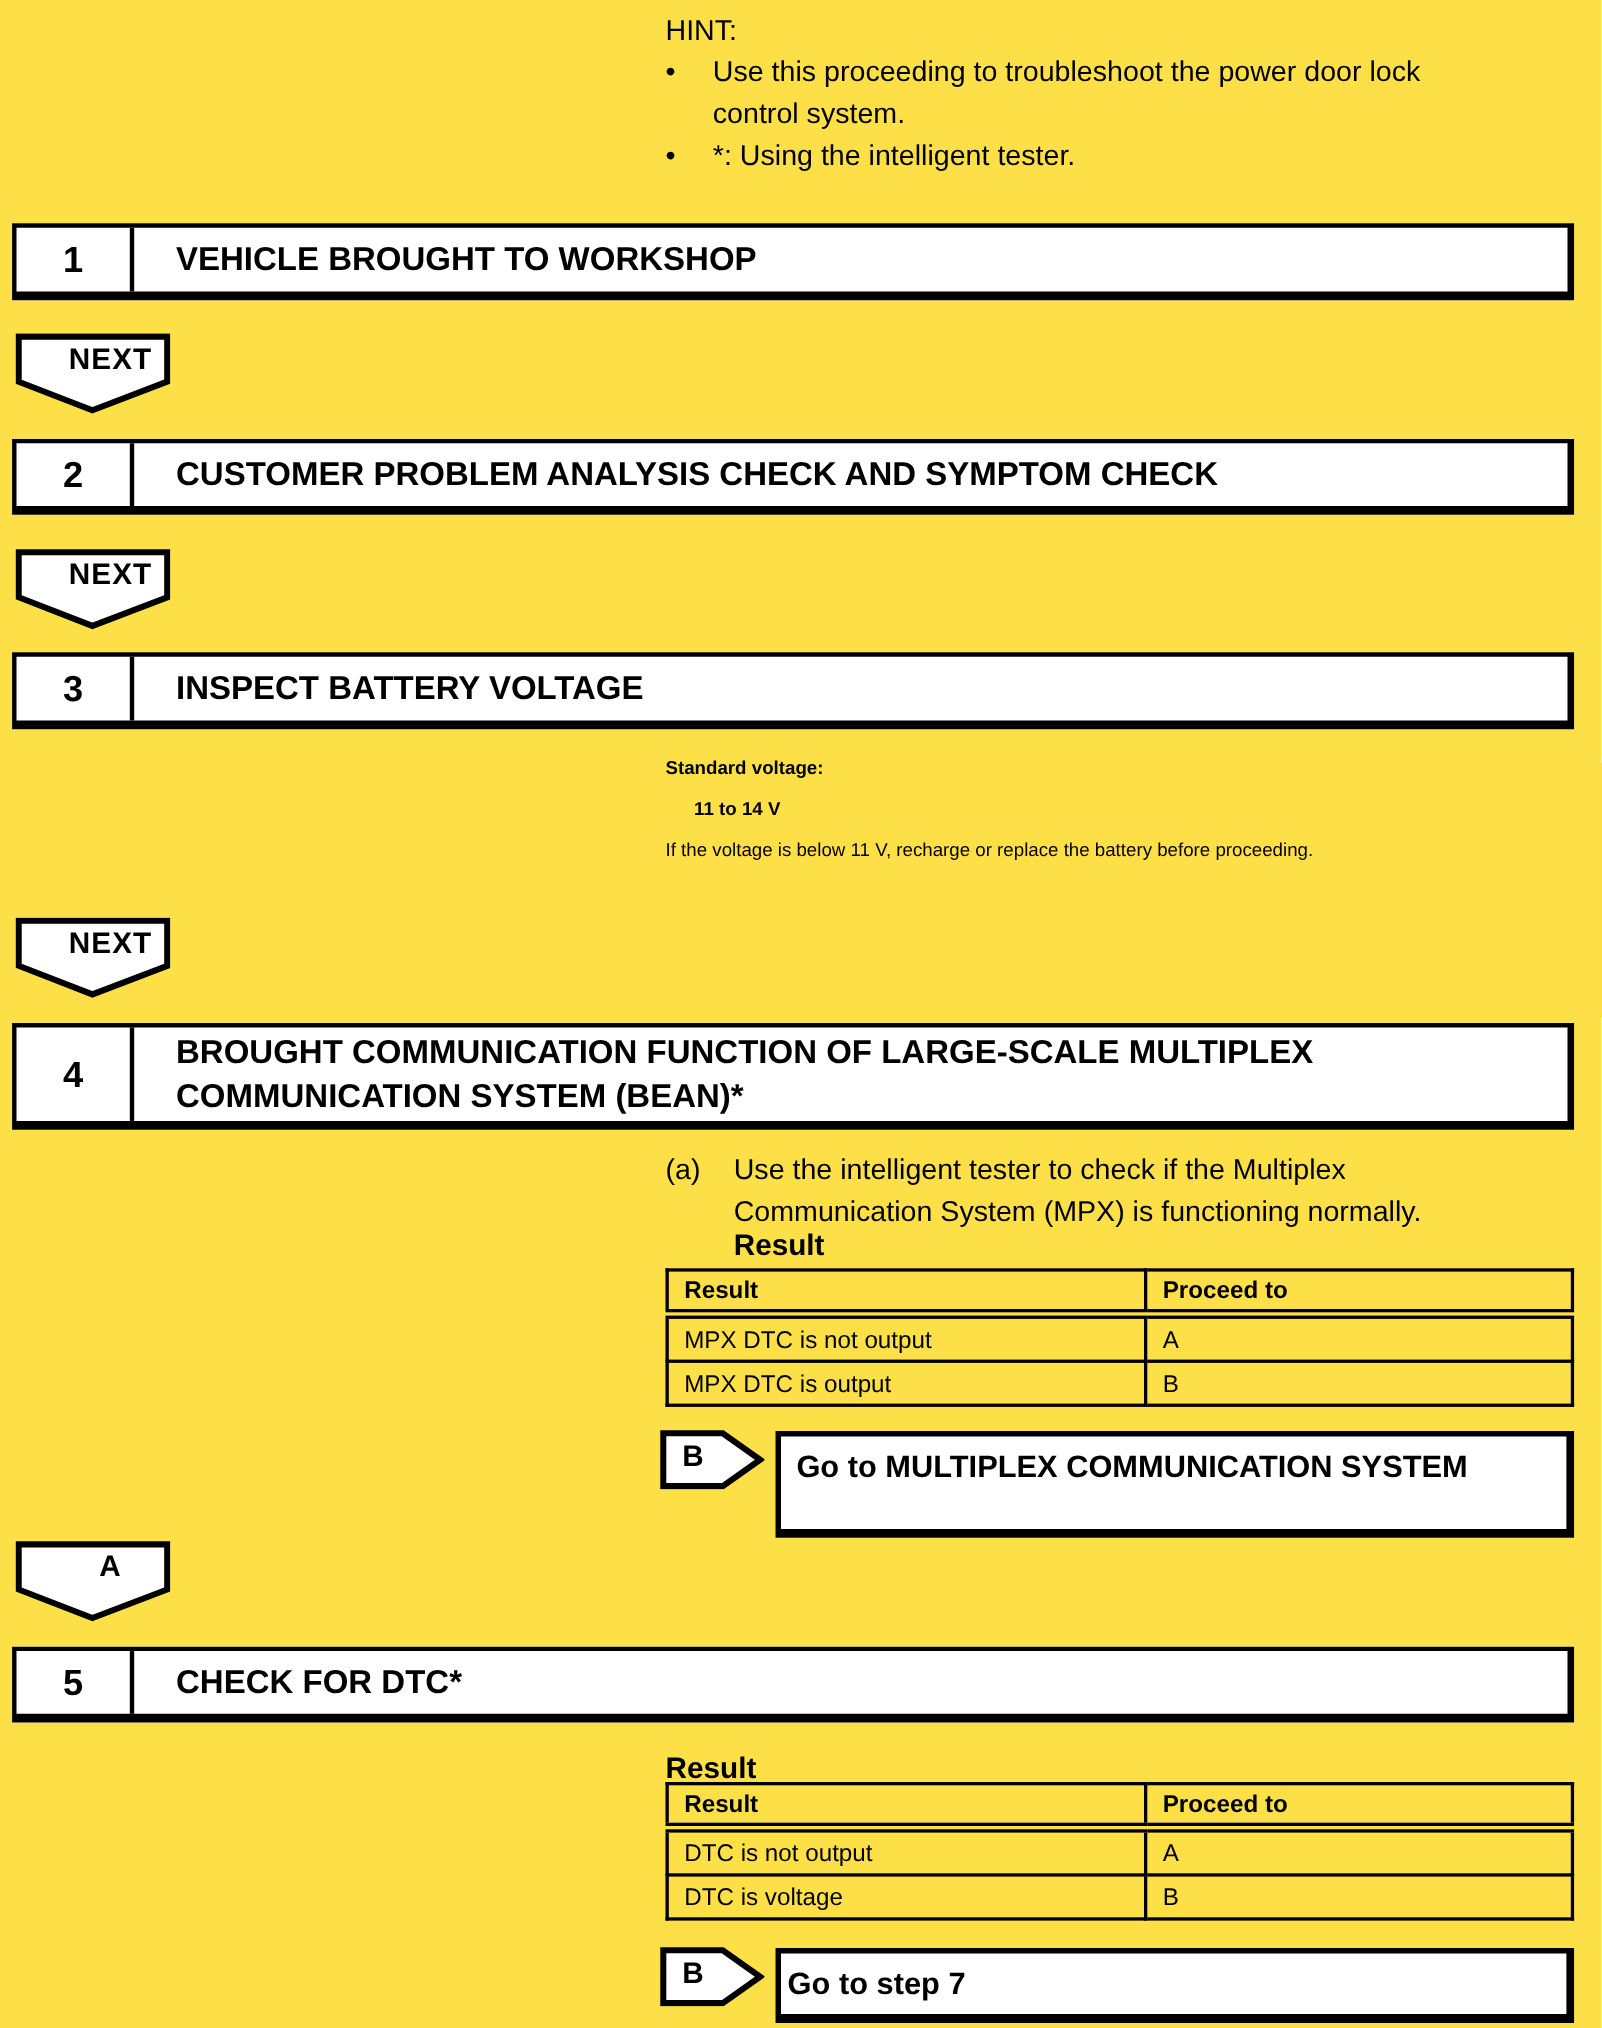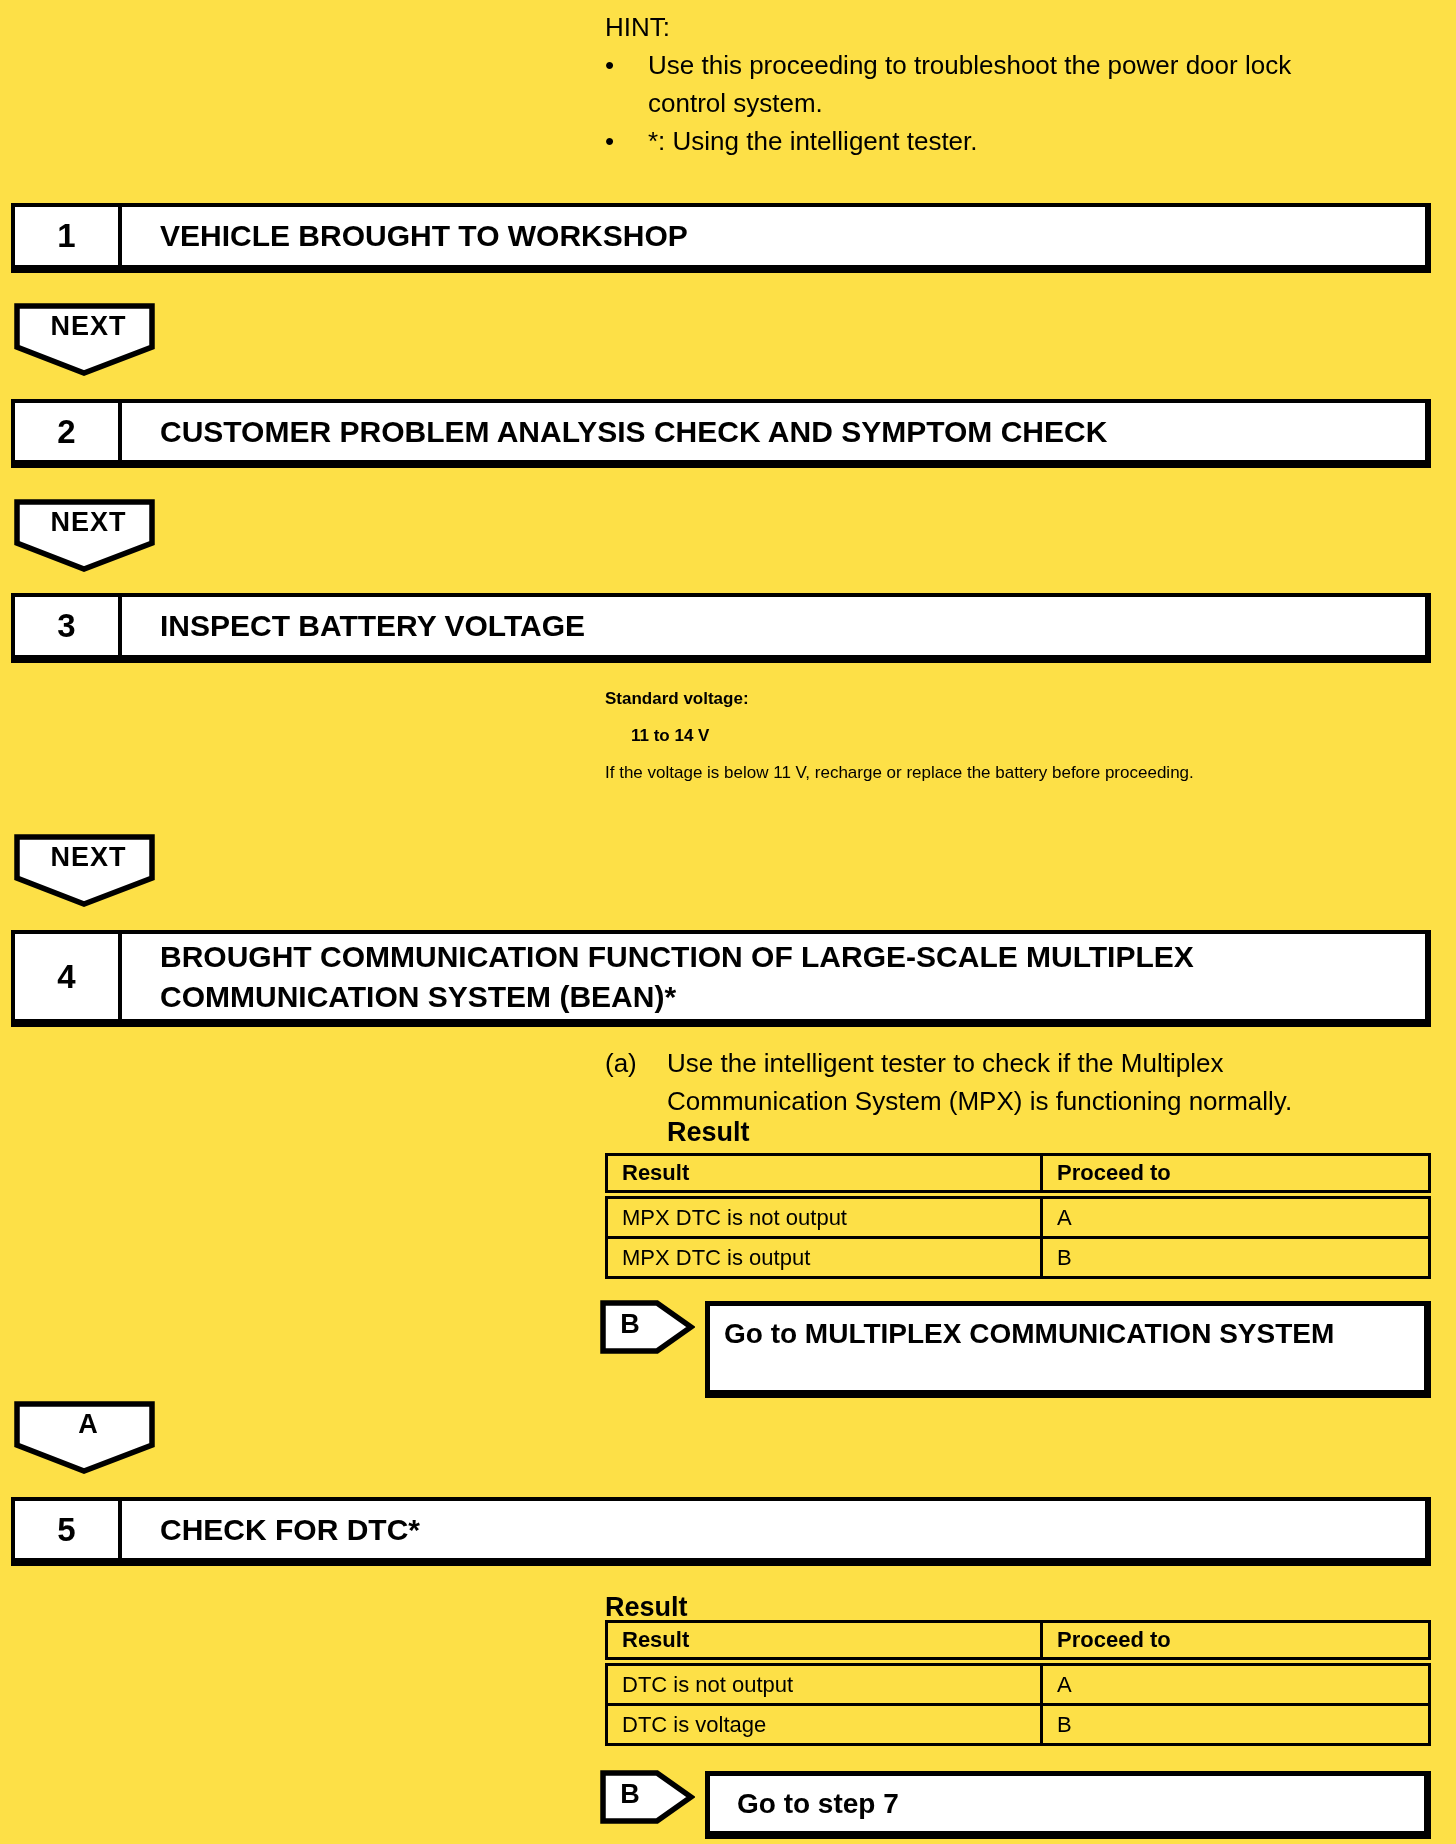--- a/index.html
+++ b/index.html
@@ -19,35 +19,35 @@
   .step-num{width:103px;flex:none;border-right:4px solid #000;
             display:flex;align-items:center;justify-content:center;
             font-weight:bold;font-size:33px;}
   .step-title{flex:1;display:flex;align-items:center;padding-left:38px;
               font-weight:bold;font-size:30px;line-height:40px;}
   .step-title .tt{max-width:1250px;}
 
   
   .dconn{position:absolute;left:14px;width:141px;height:74px;}
   .dconn svg{position:absolute;left:0;top:0;}
-  .dconn-label{position:absolute;left:4px;top:8px;width:141px;text-align:center;
+  .dconn-label{position:absolute;left:16px;top:8px;width:141px;text-align:center;
                font-weight:bold;font-size:27px;letter-spacing:1px;}
 
   
   .rconn{position:absolute;left:600px;width:95px;height:54px;}
   .rconn svg{position:absolute;left:0;top:0;}
   .rconn-label{position:absolute;left:0;top:9px;width:60px;text-align:center;
                font-weight:bold;font-size:27px;}
 
   
   .goto-box{position:absolute;left:705px;width:726px;box-sizing:border-box;
             border:5px solid #000;border-right:7px solid #000;border-bottom:8px solid #000;
             background:#fff;font-weight:bold;font-size:28px;line-height:38px;}
   .goto-inner{padding:9px 0 0 14px;max-width:640px;}
-  .goto-single{display:flex;align-items:center;padding-left:27px;height:100%;}
+  .goto-single{display:flex;align-items:center;padding-left:6px;height:100%;}
 
   
   .spec{position:absolute;left:605px;top:680px;font-size:17px;line-height:37px;}
   .spec-label{font-weight:bold;}
   .spec-value{font-weight:bold;padding-left:26px;}
   .spec-note{width:810px;}
 
   
   .substep{position:absolute;left:605px;top:1044px;font-size:26px;line-height:38px;display:flex;}
   .substep-marker{width:62px;flex:none;}

